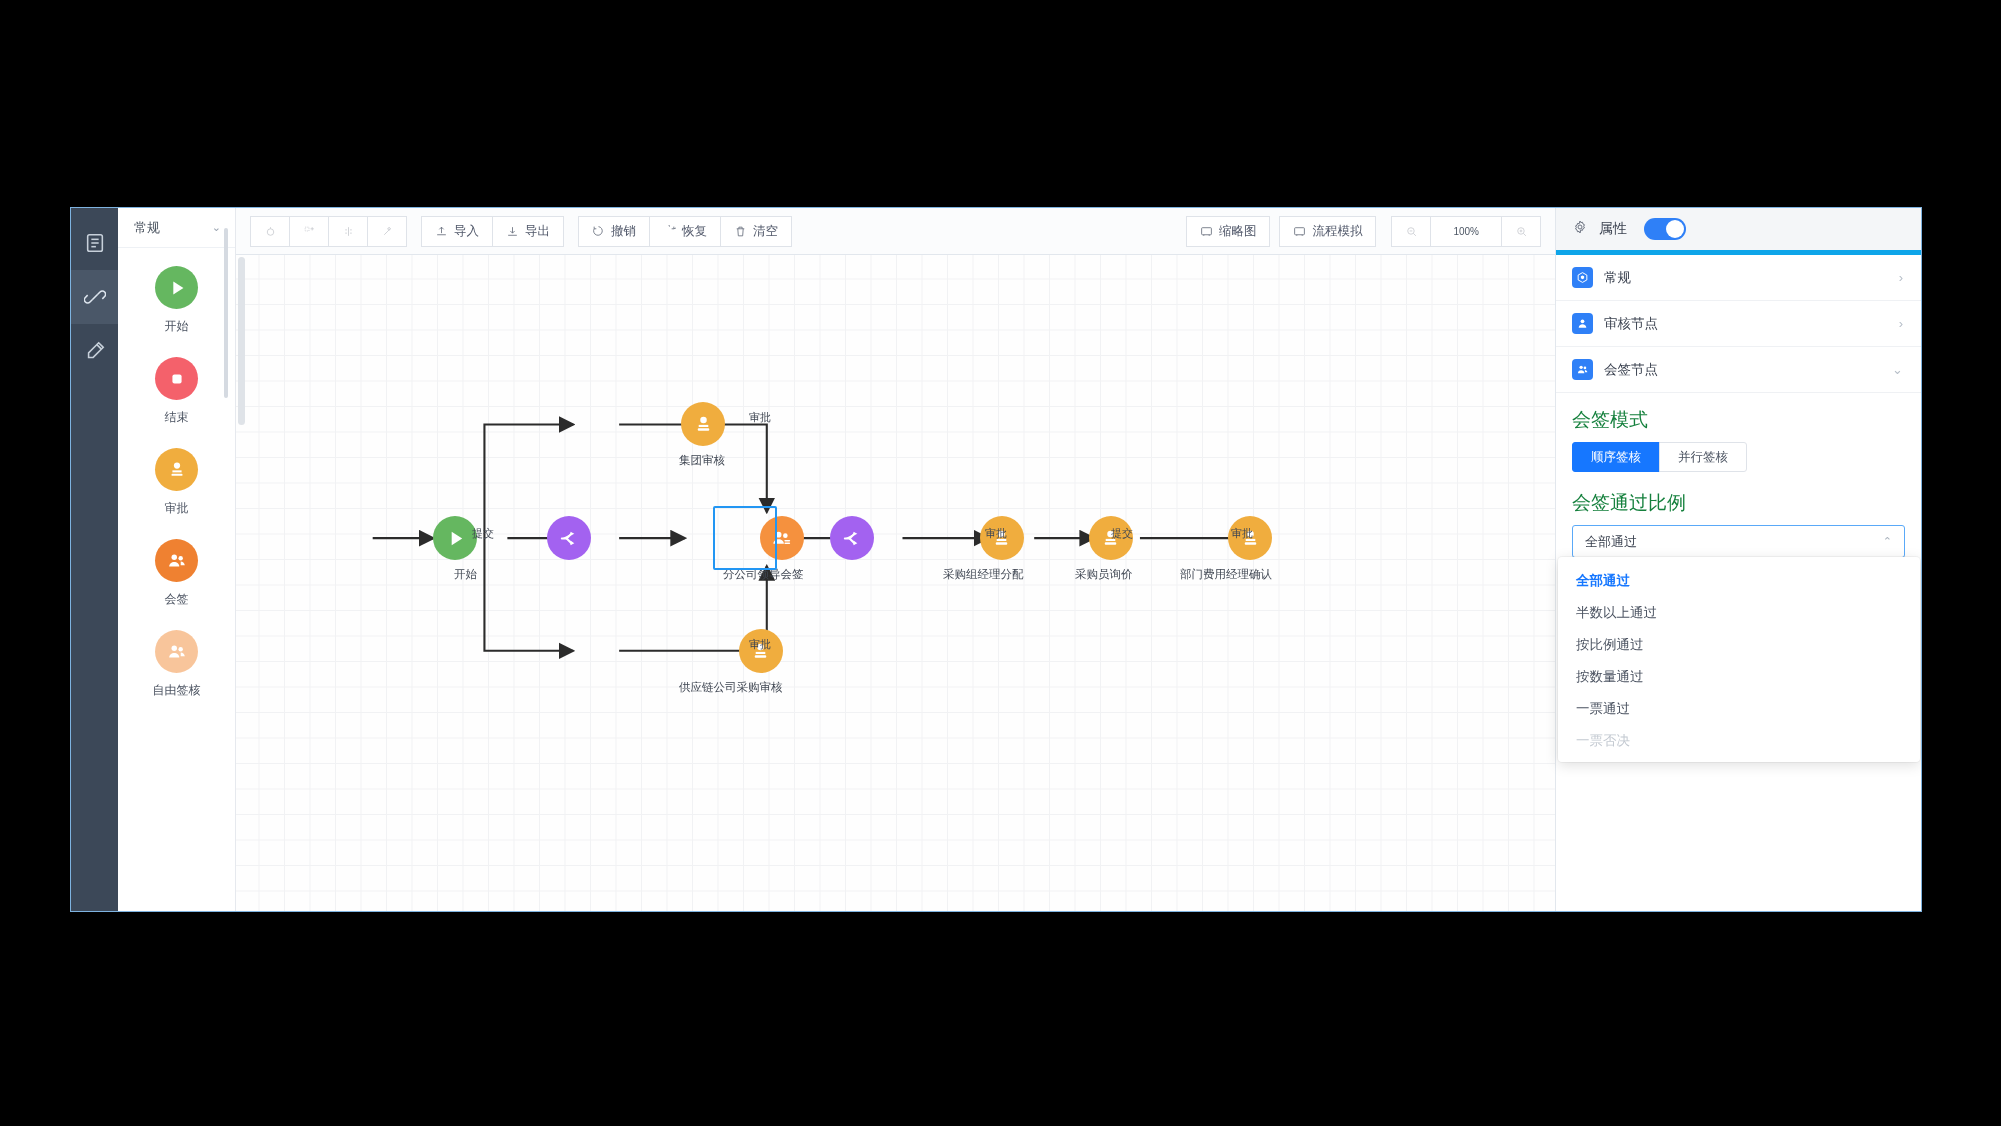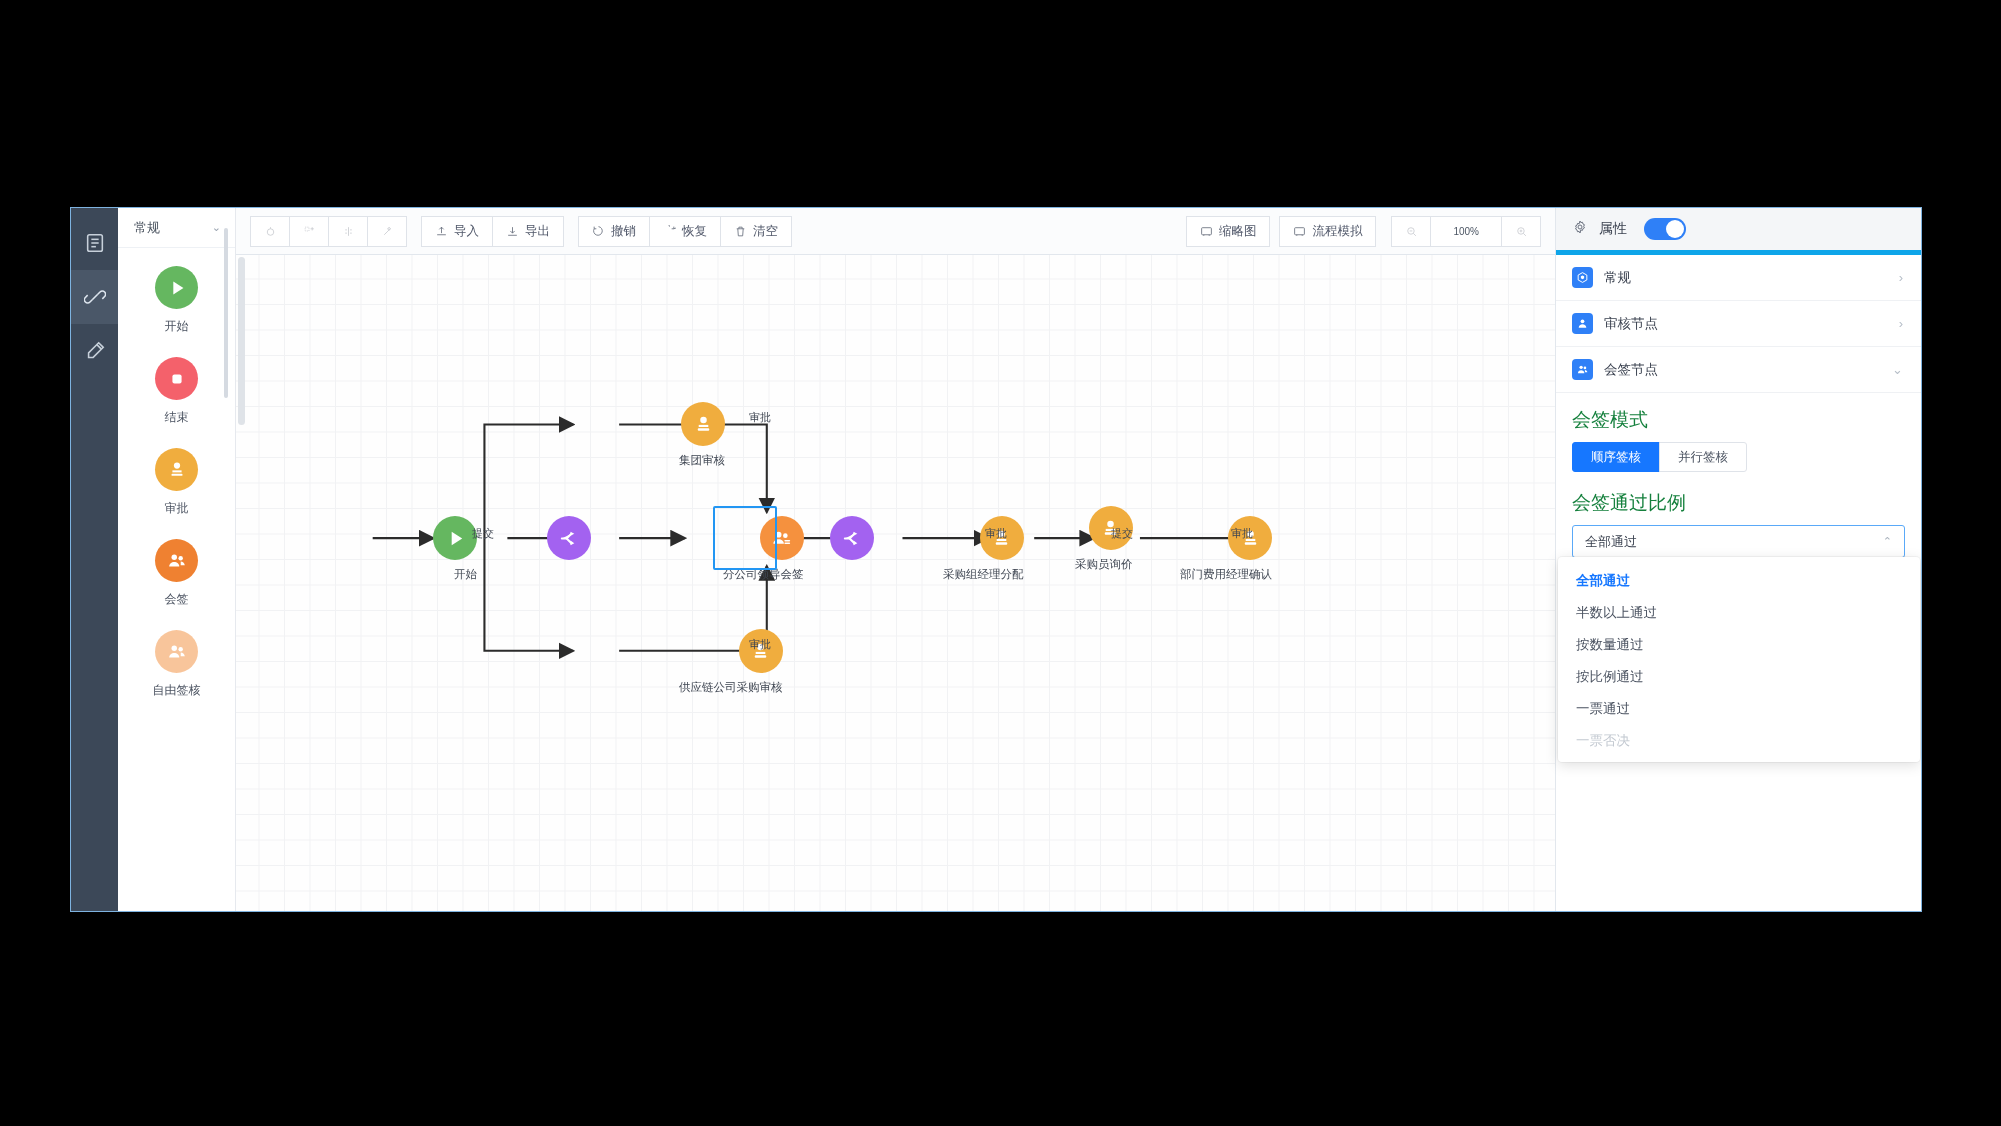--- a/index.html
+++ b/index.html
@@ -519,21 +519,21 @@
         <div class="node-circ" style="background:#f0ad3e">
           <svg viewBox="0 0 24 24">
               <circle cx="12" cy="7.2" r="3.4"></circle>
               <path d="M7 12.4h10v2.2H7z"></path>
               <rect x="6" y="16" width="12" height="2.4" rx="1"></rect>
             </svg>
         </div>
         <div class="node-label">采购组经理分配</div>
       </div>
 
-      <div class="node" style="left:839px; top:251px;">
+      <div class="node" style="left:839px; top:261px;">
         <div class="node-circ" style="background:#f0ad3e">
           <svg viewBox="0 0 24 24">
               <circle cx="12" cy="7.2" r="3.4"></circle>
               <path d="M7 12.4h10v2.2H7z"></path>
               <rect x="6" y="16" width="12" height="2.4" rx="1"></rect>
             </svg>
         </div>
         <div class="node-label">采购员询价</div>
       </div>
 
@@ -624,20 +624,20 @@
     </div>
 
     <div class="behind-chip" style="top:372px;"></div>
     <div class="behind-chip" style="top:424px;"></div>
     <div class="behind-chip" style="top:476px;"></div>
     <div class="behind-chip" style="top:528px;"></div>
 
     <div class="dropdown">
       <div class="dd-item selected">全部通过</div>
       <div class="dd-item">半数以上通过</div>
+      <div class="dd-item">按比例通过</div>
       <div class="dd-item">按数量通过</div>
-      <div class="dd-item">按比例通过</div>
       <div class="dd-item">一票通过</div>
       <div class="dd-item dim">一票否决</div>
     </div>
   </div>
 
 </div>
 
 </body></html>

